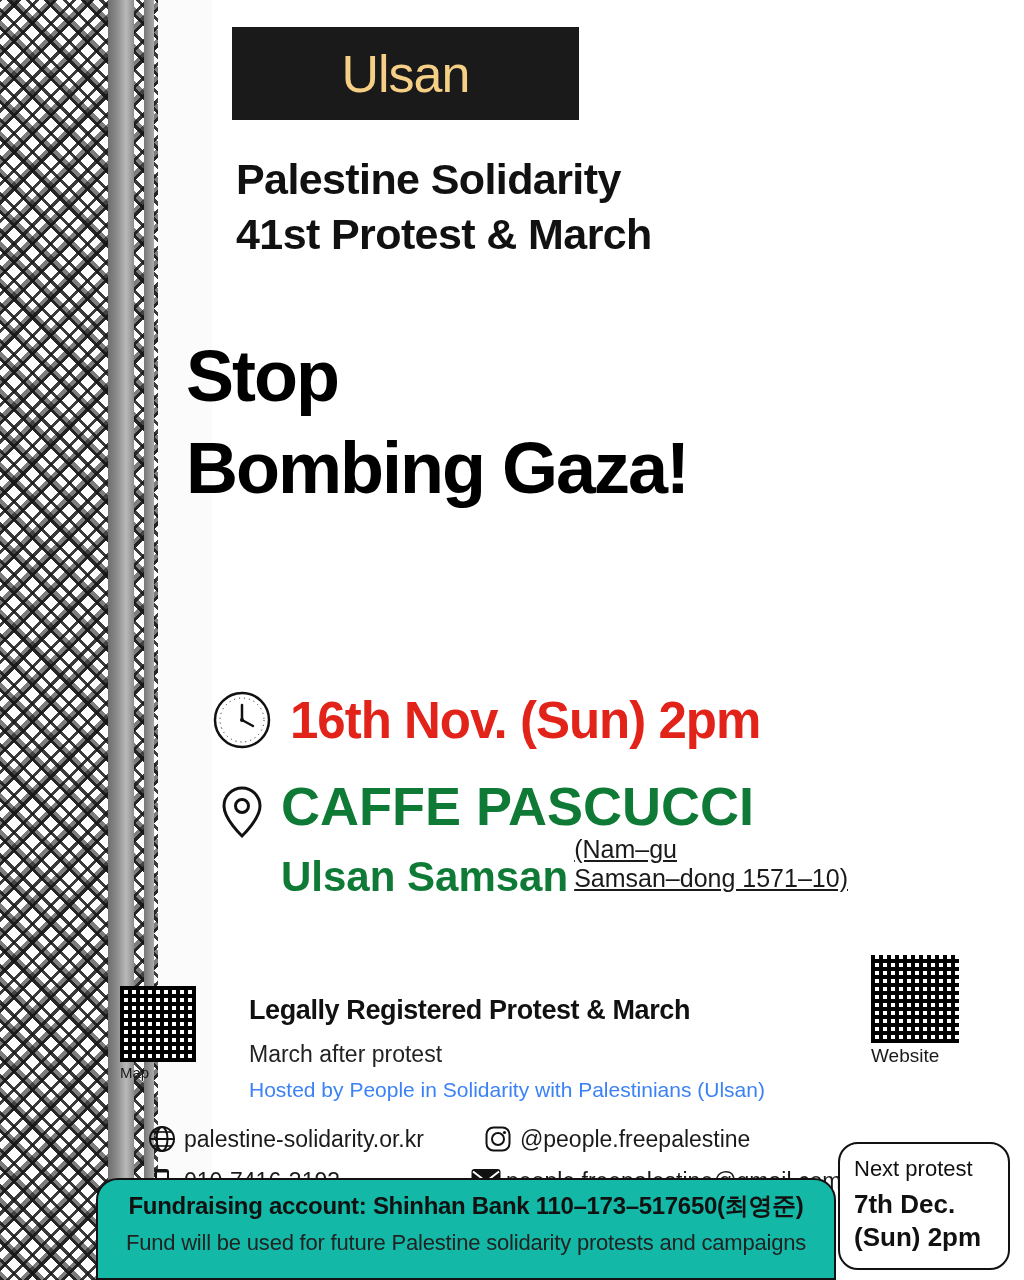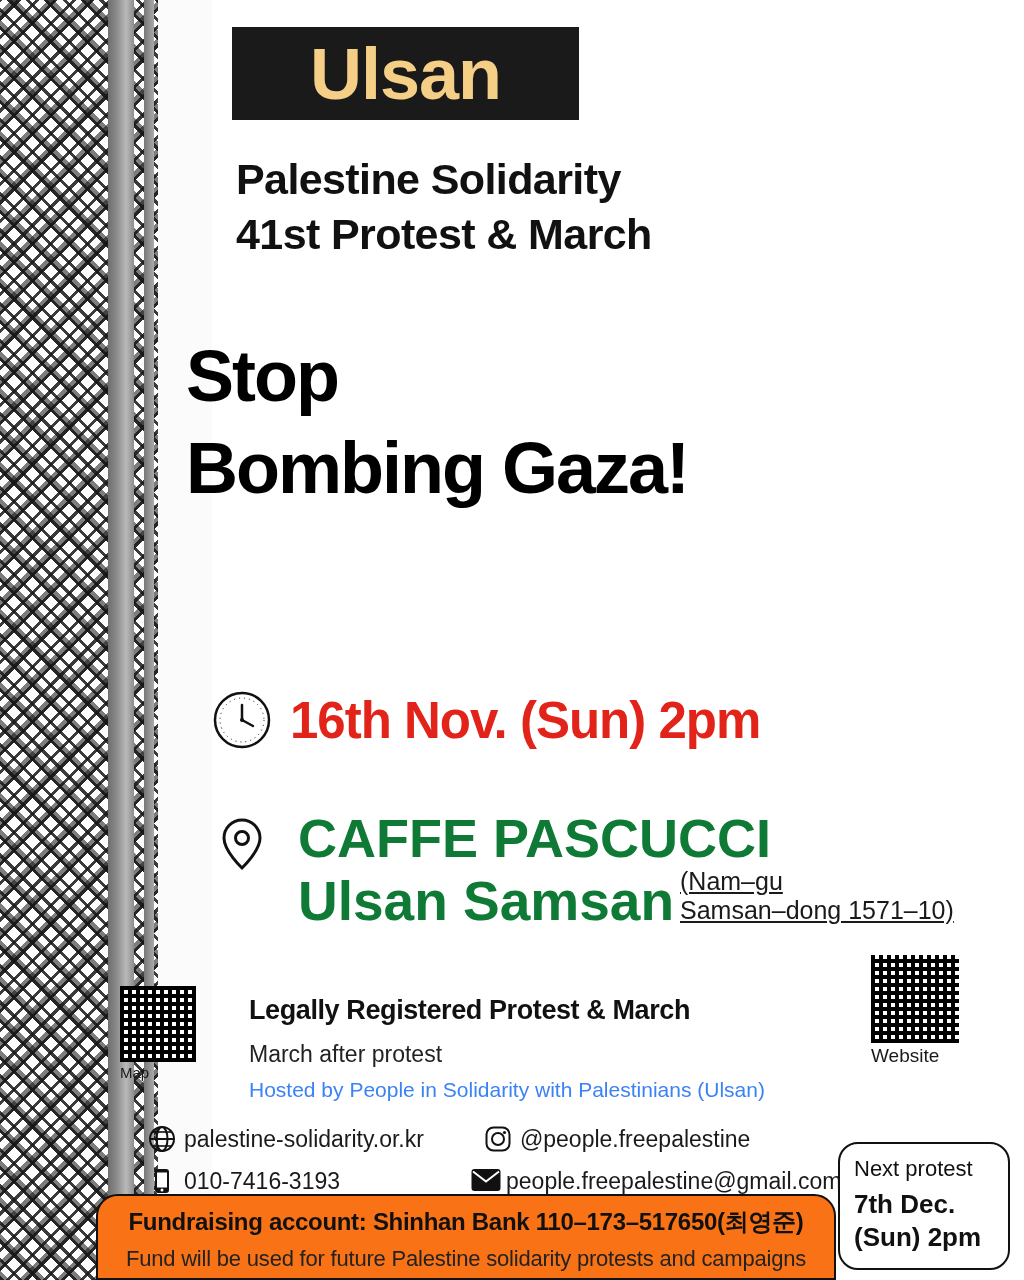--- a/index.html
+++ b/index.html
@@ -59,22 +59,22 @@
   
   .city-box {
     position: absolute;
     left: 232px; top: 27px;
     width: 347px; height: 93px;
     background: #1a1a1a;
     display: flex; align-items: center; justify-content: center;
   }
   .city-box .city {
     color: #f6cf86;
-    font-size: 72px;
-    font-weight: 700;
+    font-size: 52px;
+    font-weight: 400;
     letter-spacing: -1px;
     line-height: 1;
   }
   .subtitle {
     position: absolute;
     left: 236px; top: 152px;
     width: 600px;
     color: #111;
     font-size: 43px;
     font-weight: 700;
@@ -105,37 +105,37 @@
   .date-text {
     color: #e2231a;
     font-size: 51px;
     font-weight: 800;
     letter-spacing: -1px;
     white-space: nowrap;
   }
 
   .row-place {
     position: absolute;
-    left: 216px; top: 810px;
-    display: flex; align-items: flex-start; gap: 30px;
+    left: 216px; top: 778px;
+    display: flex; align-items: flex-start; gap: 13px;
   }
   .pin-icon { width: 52px; height: 62px; flex: none; margin-top: 6px; }
   .place-block { position: relative; }
   .place-line1 {
     color: #0f7a35;
     font-size: 54px;
     font-weight: 800;
     letter-spacing: 0px;
     line-height: 1.05;
     white-space: nowrap;
   }
   .place-line2wrap { display: flex; align-items: flex-end; gap: 6px; }
   .place-line2 {
     color: #0f7a35;
-    font-size: 55px;
+    font-size: 42px;
     font-weight: 800;
     line-height: 1.25;
     white-space: nowrap;
   }
   .place-paren {
     color: #1a1a1a;
     font-size: 25px;
     font-weight: 400;
     line-height: 1.18;
     padding-bottom: 10px;
@@ -196,24 +196,24 @@
     background: #fff;
     padding: 12px 14px;
   }
   .next-label { font-size: 22px; color: #111; }
   .next-date { font-size: 26px; font-weight: 700; color: #111; margin-top: 6px; line-height: 1.25; }
 
   
   .fund-box {
     position: absolute;
     left: 96px; bottom: 0px;
-    width: 740px; height: 86px;
+    width: 740px; height: 102px;
     border: 2px solid #111;
     border-radius: 22px 22px 0 0;
-    background: #f97316;
+    background: #14b8a6;
     text-align: center;
     padding-top: 10px;
   }
   .fund-title { font-size: 24px; font-weight: 700; color: #111; letter-spacing: -0.3px; }
   .fund-sub { font-size: 22px; color: #222; margin-top: 8px; letter-spacing: -0.2px; }
 </style>
 </head>
 <body>
 
 <div class="poster">

